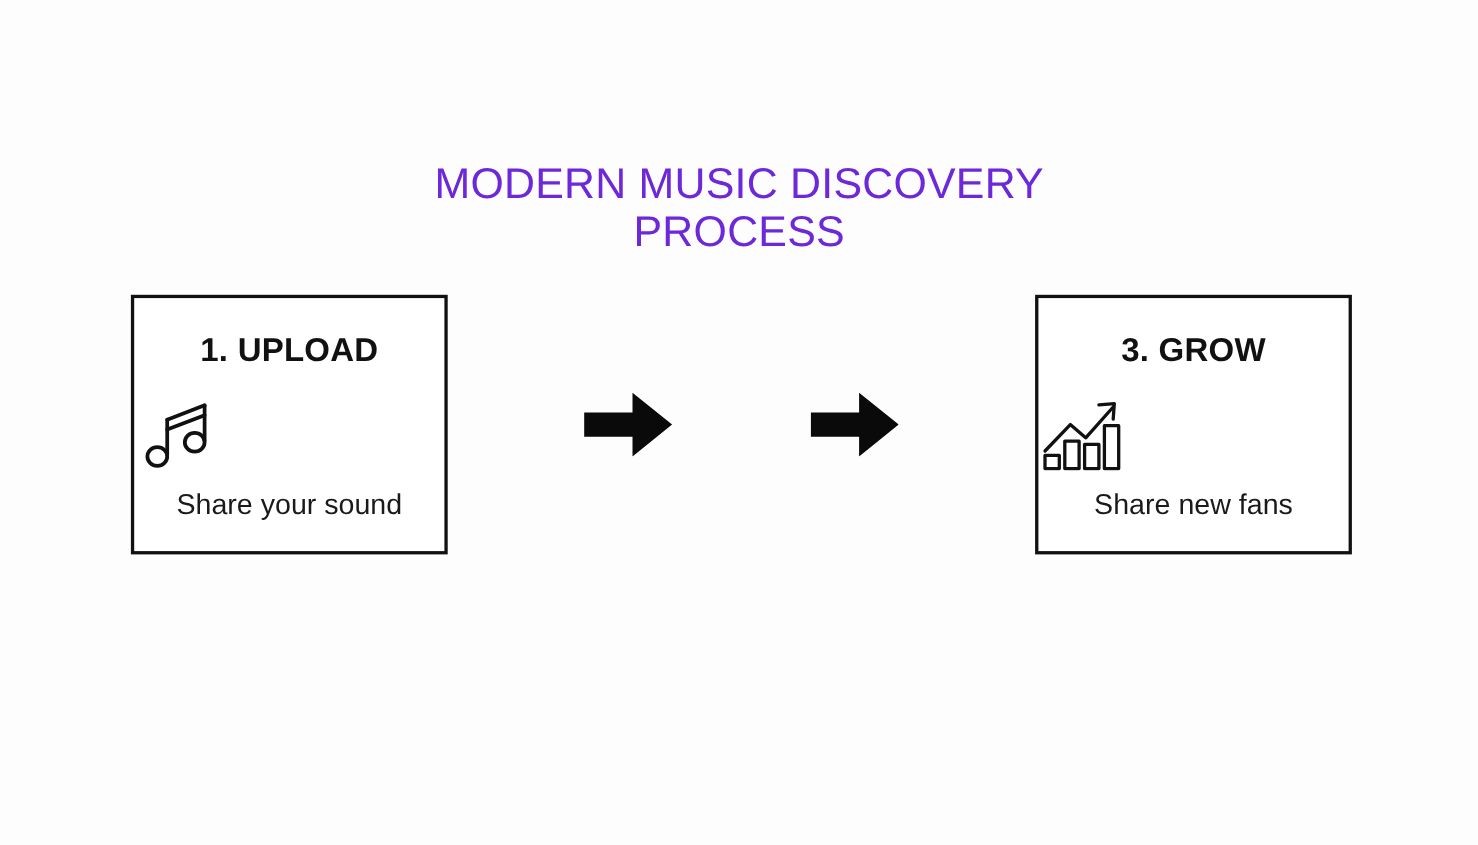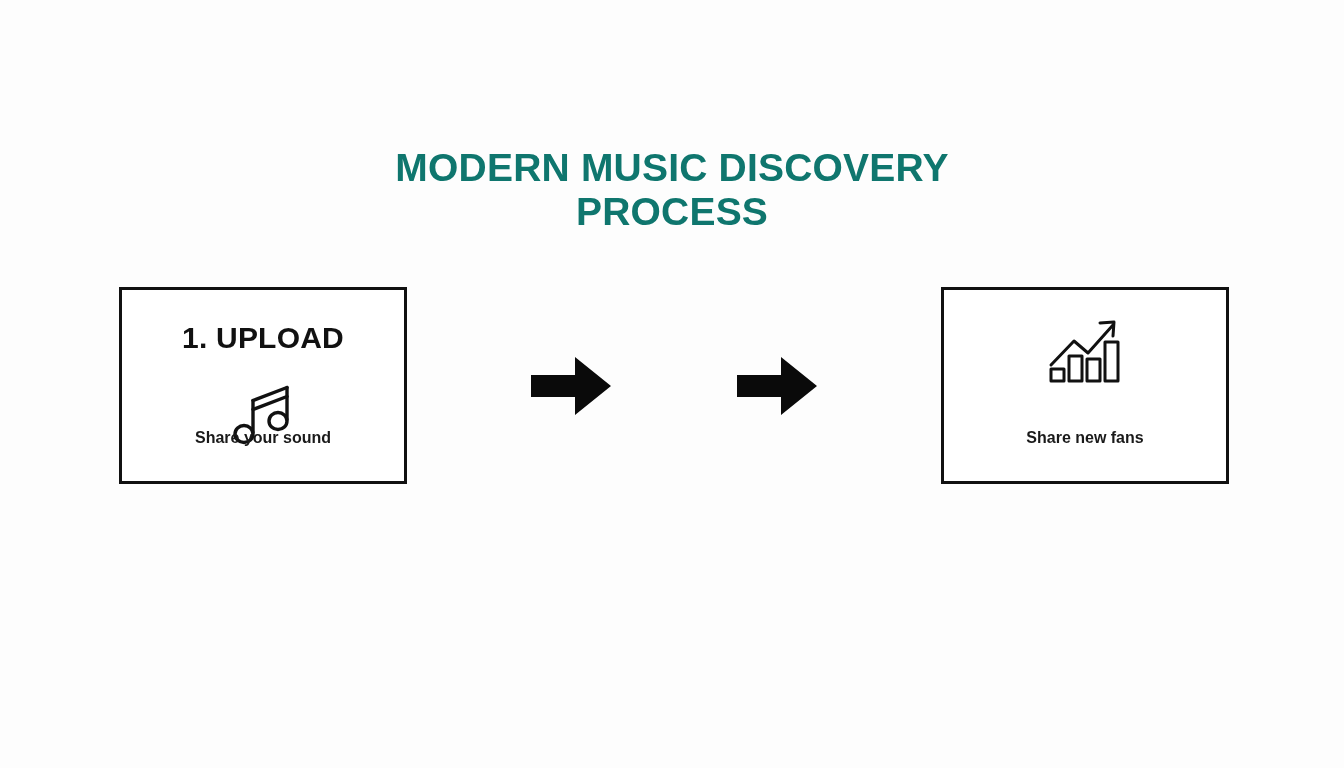--- a/index.html
+++ b/index.html
@@ -23,49 +23,48 @@
   }
 
   
   .title {
     position: absolute;
     left: 0;
     right: 0;
     top: 146px;
     text-align: center;
     font-size: 39px;
-    font-weight: bold;
+    font-weight: normal;
     letter-spacing: 0.2px;
     line-height: 44px;
-    color: #0f766e;
+    color: #6d28d9;
     white-space: pre-line;
   }
 
   
   .flow {
     position: absolute;
     left: 119px;
     top: 263px;
     width: 1110px;
     height: 245px;
     display: flex;
     flex-direction: row;
     align-items: center;
     justify-content: space-between;
   }
 
   .card {
     width: 288px;
-    height: 197px;
+    height: 236px;
     box-sizing: border-box;
     border: 3px solid #111111;
     background: #ffffff;
     display: flex;
     flex-direction: column;
-    align-items: center;
     position: relative;
   }
 
   .card-heading {
     margin-top: 32px;
     font-size: 30px;
     font-weight: bold;
     letter-spacing: 0.2px;
     color: #111111;
     text-align: center;
@@ -83,22 +82,22 @@
   .card-icon svg {
     display: block;
   }
 
   .card-caption {
     position: absolute;
     left: 0;
     right: 0;
     bottom: 30px;
     text-align: center;
-    font-size: 16px;
-    font-weight: bold;
+    font-size: 26px;
+    font-weight: normal;
     color: #1a1a1a;
     line-height: 26px;
   }
 
   
   .arrow {
     width: 84px;
     height: 60px;
     display: flex;
     align-items: center;
@@ -147,20 +146,21 @@
     </div>
 
 
     <div class="arrow">
       <svg width="80" height="58" viewBox="0 0 80 58">
         <path d="M0 18 H44 V0 L80 29 L44 58 V40 H0 Z" fill="#0a0a0a"></path>
       </svg>
     </div>
 
     <div class="card">
+      <div class="card-heading">3. GROW</div>
 
       <div class="card-icon">
         <svg width="74" height="66" viewBox="0 0 74 66" fill="none" stroke="#111111" stroke-width="3" stroke-linecap="round" stroke-linejoin="round">
 
           <rect x="3" y="52" width="13" height="12"></rect>
           <rect x="21" y="39" width="13" height="25"></rect>
           <rect x="39" y="42" width="13" height="22"></rect>
           <rect x="57" y="25" width="13" height="39"></rect>
 
           <path d="M3 48 L26 24 L40 36 L65 8"></path>

